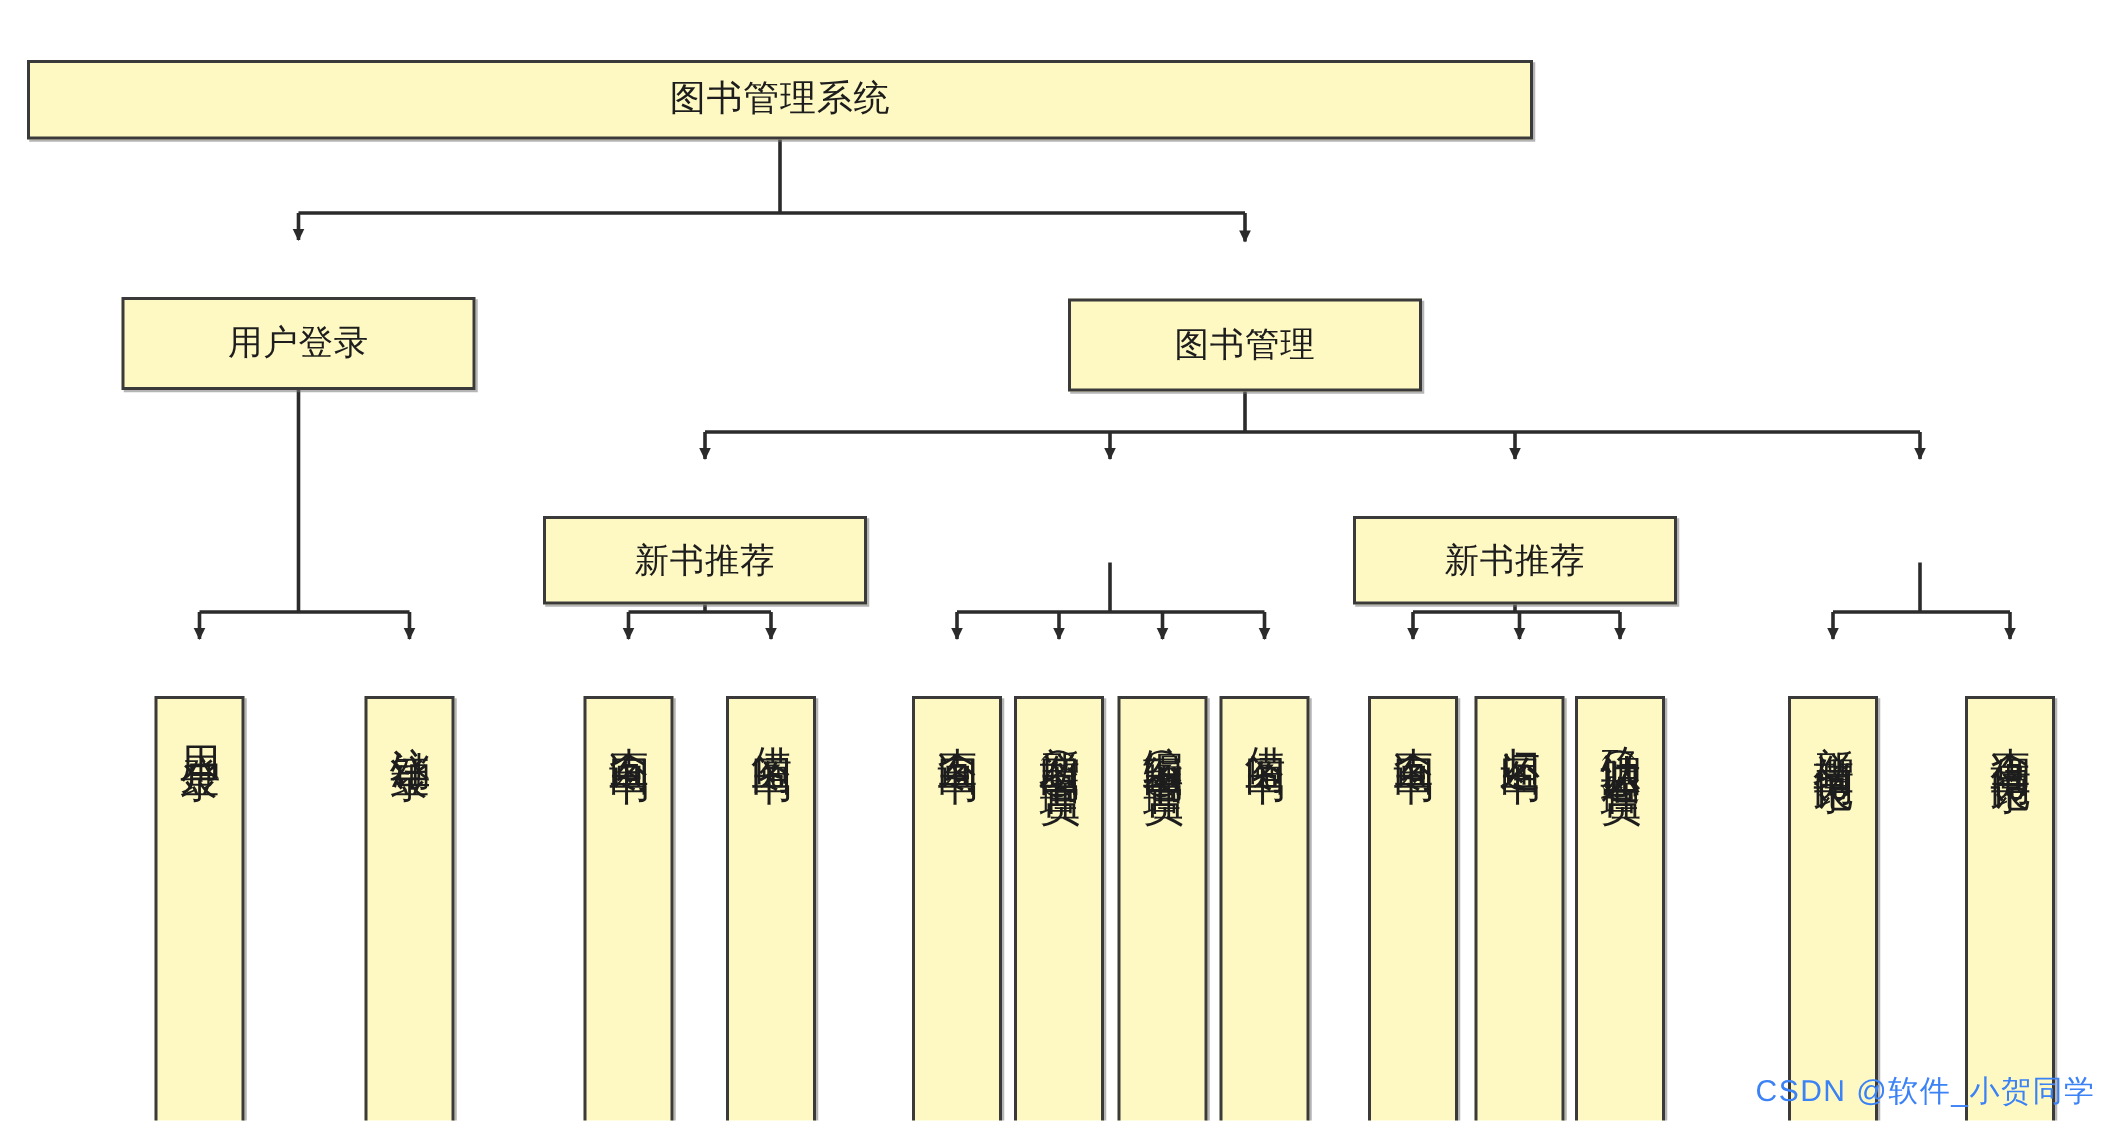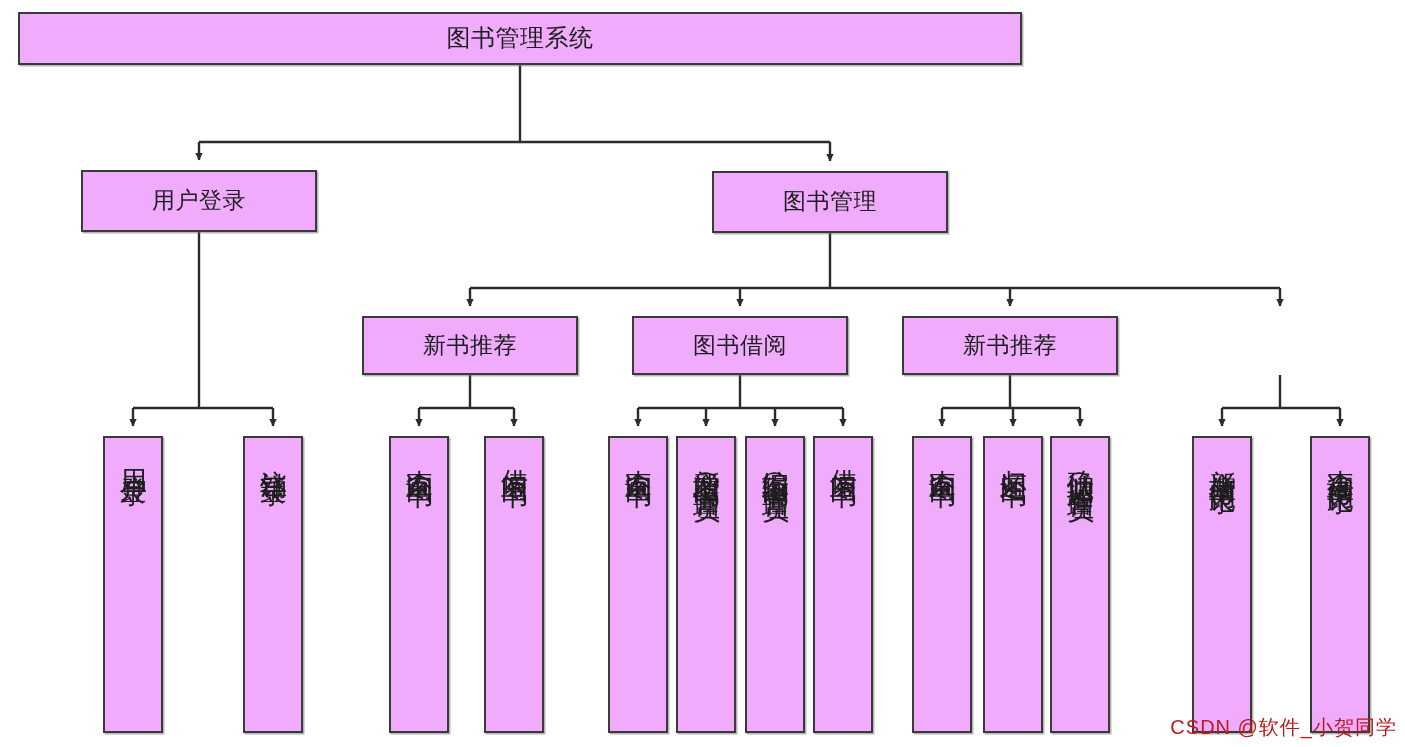--- a/index.html
+++ b/index.html
@@ -7,27 +7,28 @@
   body{
     font-family:"Liberation Sans","DejaVu Sans",sans-serif;
     width:1405px;height:747px;position:relative;overflow:hidden;
   }
   #diagram-root{position:absolute;left:0;top:0;width:1405px;height:747px;}
   #edge-layer{position:absolute;left:0;top:0;width:1405px;height:747px;pointer-events:none;}
 
   .node{
     position:absolute;
     box-sizing:border-box;
-    background:#f0abfc;
+    background:#fef9c3;
     border:2px solid #3a3a3a;
     box-shadow:1.5px 1.5px 0 rgba(120,120,120,.55);
     display:flex;
     align-items:center;
     justify-content:center;
     color:#1d1d1d;
+    margin-top:28px;
   }
   .node .label{
     display:block;
     line-height:1.18;
     text-align:center;
     white-space:nowrap;
   }
 
   
   .node.horiz .label{
@@ -48,21 +49,21 @@
     line-height:1.0;
     letter-spacing:4px;
     white-space:nowrap;
   }
 
   #watermark{
     position:absolute;
     right:8px;
     bottom:6px;
     font-size:20px;
-    color:#b91c1c;
+    color:#3b82f6;
     letter-spacing:1px;
     white-space:nowrap;
     user-select:none;
   }
 </style>
 </head>
 <body>
 
 <div id="diagram-root">
 
@@ -116,23 +117,20 @@
   <div class="node horiz" style="left: 81px; top: 170px; width: 236px; height: 62px;">
     <span class="label">用户登录</span>
   </div>
   <div class="node horiz" style="left: 362px; top: 316px; width: 216px; height: 59px;">
     <span class="label">新书推荐</span>
   </div>
 
   <div class="node horiz" style="left: 712px; top: 171px; width: 236px; height: 62px;">
     <span class="label">图书管理</span>
   </div>
-  <div class="node horiz" style="left: 632px; top: 316px; width: 216px; height: 59px;">
-    <span class="label">图书借阅</span>
-  </div>
   <div class="node horiz" style="left: 902px; top: 316px; width: 216px; height: 59px;">
     <span class="label">新书推荐</span>
   </div>
 
   <div class="node vert" style="left: 103px; top: 436px; width: 60px; height: 297px;">
     <span class="label">用户登录</span>
   </div>
   <div class="node vert" style="left: 243px; top: 436px; width: 60px; height: 297px;">
     <span class="label">注销登录</span>
   </div>

